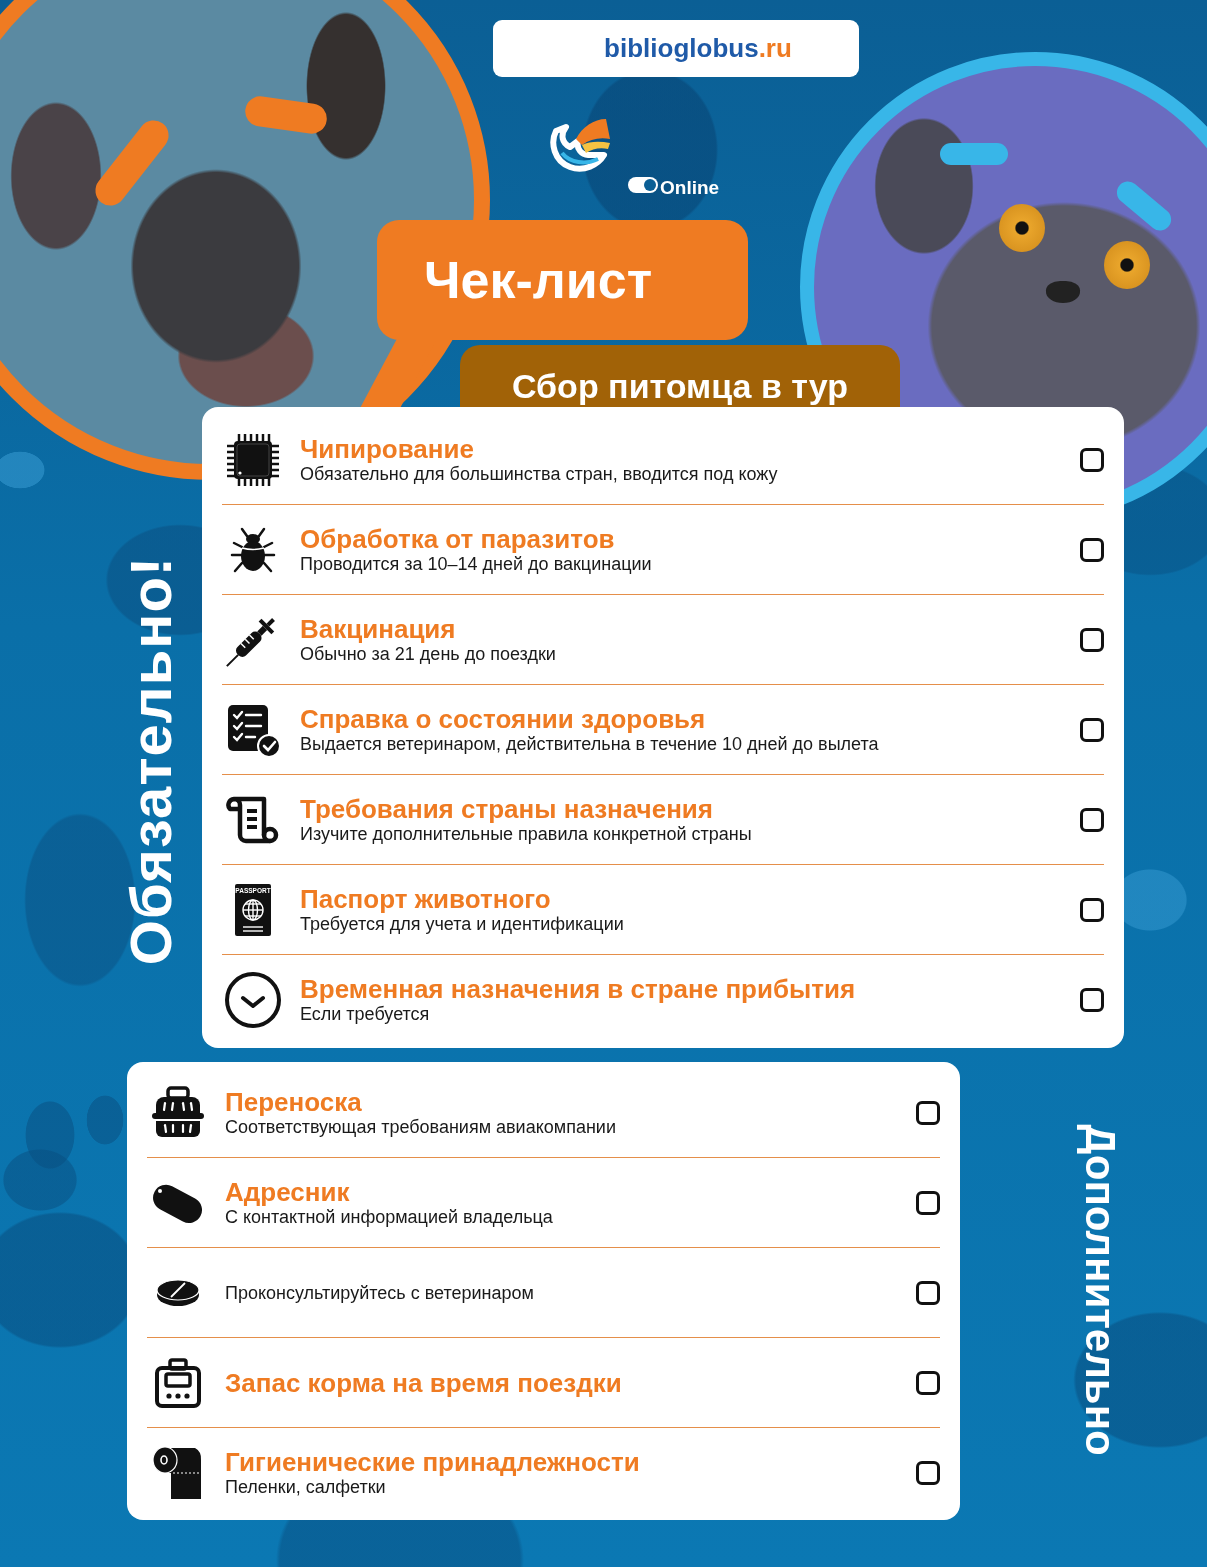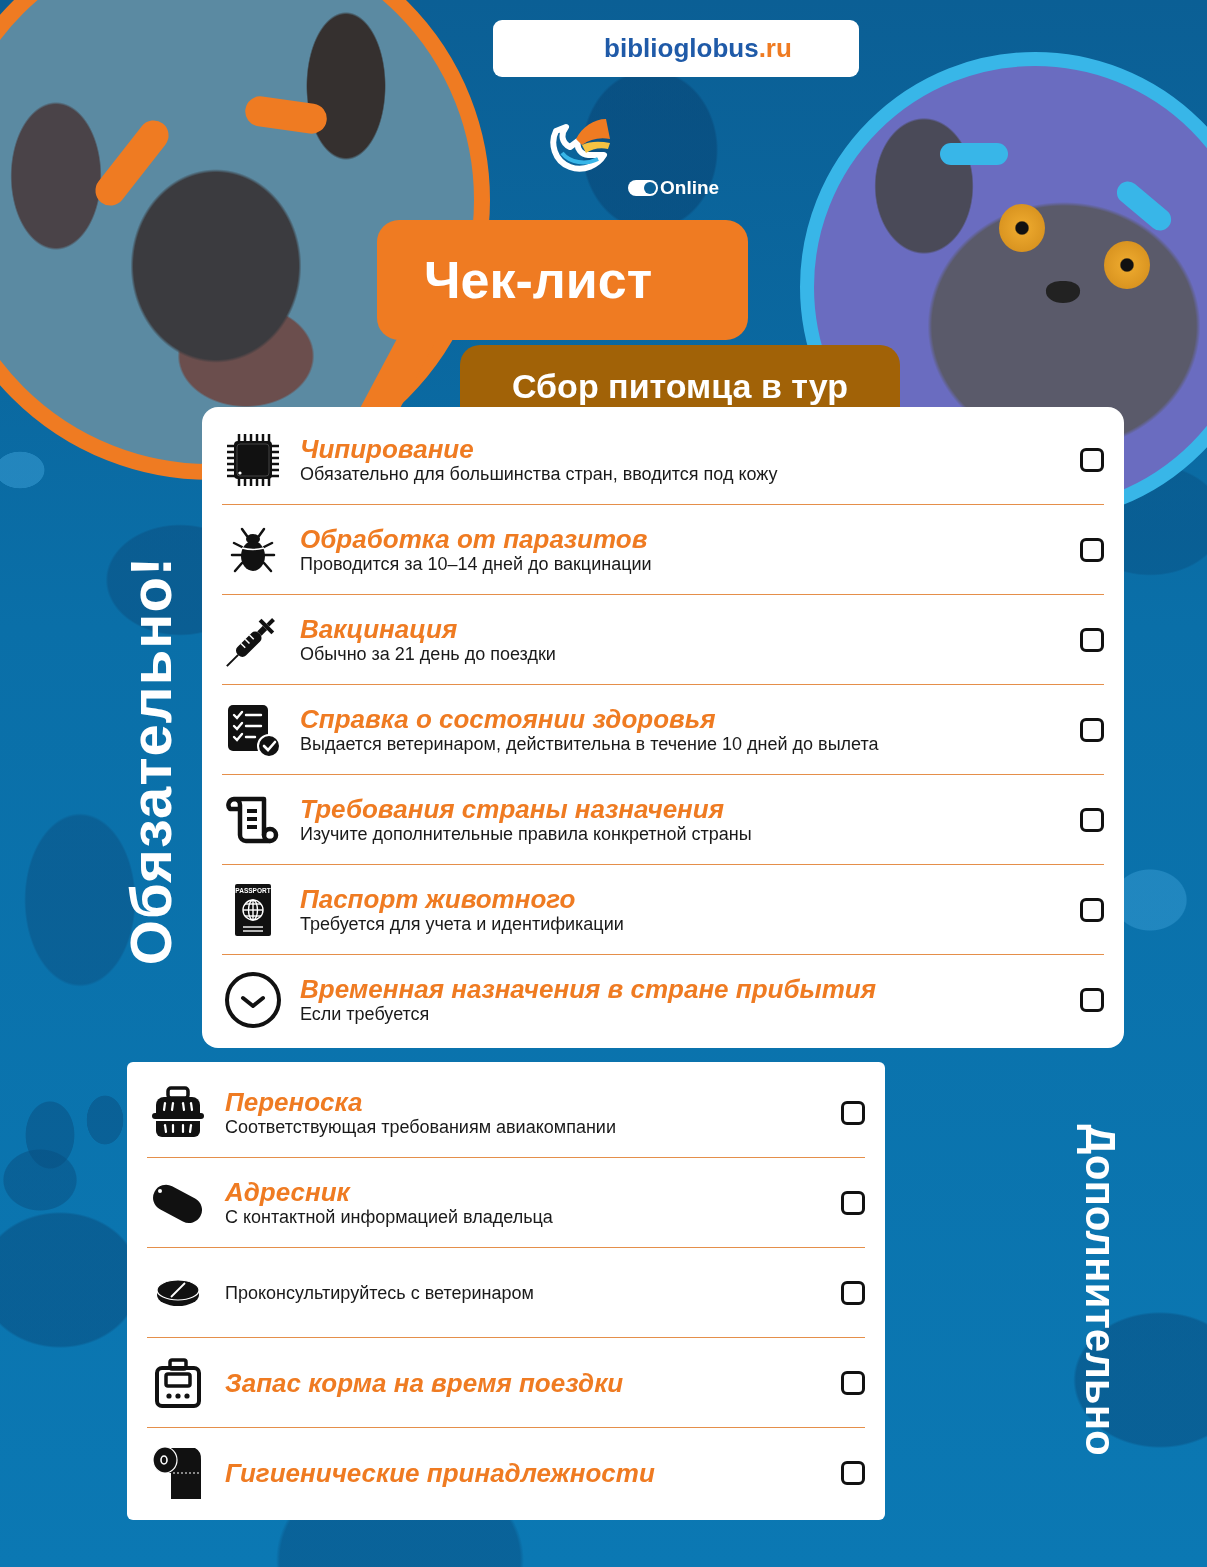--- a/index.html
+++ b/index.html
@@ -60,21 +60,21 @@
   .site-box {
     position:absolute; left:493px; top:20px; width:366px; height:57px;
     background:#fff; border-radius:9px;
     display:flex; align-items:center; justify-content:center;
     font-family: "Liberation Sans", sans-serif; font-weight:700; font-size:26px; color:#1f5aa8;padding-left:44px;
   }
   .site-box .tld { color:#ef7b22; }
   .logo { position:absolute; left:548px; top:103px; width:220px; height:100px; }
   .logo-mark { position:absolute; left:0; top:6px; width:68px; height:66px; }
   .logo-text { position:absolute; left:80px; top:0; color:#fff; font-family:"Liberation Sans", sans-serif; font-size:34px; line-height:36px; letter-spacing:1px; }
-  .logo-online { position:absolute; left:80px; top:74px; display:flex; align-items:center; gap:2px; color:#fff; font-weight:700; font-size:19px; font-family:"Liberation Sans", sans-serif; }
+  .logo-online { position:absolute; left:80px; top:74px; display:flex; gap:2px; color:#fff; font-weight:700; font-size:19px; font-family:"Liberation Sans", sans-serif; }
   .toggle { width:30px; height:16px; background:#fff; border-radius:8px; position:relative; }
   .toggle::after { content:""; position:absolute; right:2px; top:2px; width:12px; height:12px; border-radius:50%; background:#0b5f95; }
 
   .title-orange {
     position:absolute; left:377px; top:220px; width:371px; height:120px;
     background:#ef7b22; border-radius:22px;
     color:#fff; font-family:"Liberation Sans", sans-serif; font-weight:700; font-size:52px;
     padding:30px 0 0 47px;
   }
   .title-tail { position:absolute; left:383px; top:320px; width:40px; height:90px; background:#ef7b22; transform: skewX(-28deg); }
@@ -99,26 +99,26 @@
     display:flex; align-items:center; justify-content:center;
   }
   .vlabel-right span {
     display:block; transform: rotate(90deg); white-space:nowrap;
     color:#fff; font-family:"Liberation Sans", sans-serif; font-weight:700; font-size:42px;
   }
 
   
   .card { position:absolute; background:#fff; border-radius:16px; }
   .card.required { left:202px; top:407px; width:922px; height:641px; padding:8px 20px 0 20px; }
-  .card.optional { left:127px; top:1062px; width:758px; height:458px; padding:6px 20px 0 20px;border-radius:6px; }
+  .card.optional { left:127px; top:1062px; width:833px; height:458px; padding:6px 20px 0 20px; }
   .row { position:relative; height:90px; border-bottom:1.5px solid #e58f4a; display:flex; align-items:center; }
   .row:last-child { border-bottom:none; }
   .row .icon { width:62px; height:62px; margin-right:16px; flex: 0 0 62px; display:flex; align-items:center; justify-content:center; }
   .row .texts { flex:1; }
-  .row .t { color:#ef7b22; font-family:"Liberation Sans", sans-serif; font-weight:700; font-size:26px; line-height:28px;font-style:italic; }
+  .row .t { color:#ef7b22; font-family:"Liberation Sans", sans-serif; font-weight:700; font-size:26px; line-height:28px; }
   .row .d { color:#1a1a1a; font-family:Liberation Sans, sans-serif; font-size:18px; line-height:22px; margin-top:0px; }
   .cb { width:24px; height:24px; border:3px solid #111; border-radius:6px; margin-right:0px; flex: 0 0 24px; cursor:pointer; background:#fff; }
   .optional .row .icon { margin-right:16px; }
 </style>
 </head>
 <body>
 
 <div class="bg"></div>
 
 <div class="dog-circle"></div>
@@ -412,16 +412,17 @@
     <div class="icon">
       <svg width="54" height="56" viewBox="0 0 54 56">
         <path d="M14 3 H44 A10 12 0 0 1 50 15 V54 H20 V28 H14 Z" fill="#111"></path>
         <ellipse cx="14" cy="15" rx="12" ry="13" fill="#111" stroke="#fff" stroke-width="1.2"></ellipse>
         <ellipse cx="13" cy="15" rx="3" ry="4" fill="none" stroke="#fff" stroke-width="1.6"></ellipse>
         <line x1="22" y1="28" x2="50" y2="28" stroke="#fff" stroke-width="1.2" stroke-dasharray="2 2"></line>
       </svg>
     </div>
     <div class="texts">
       <div class="t">Гигиенические принадлежности</div>
+      <div class="d">Пеленки, салфетки</div>
     </div>
     <div class="cb"></div>
   </div>
 </div>
 
 </body></html>

